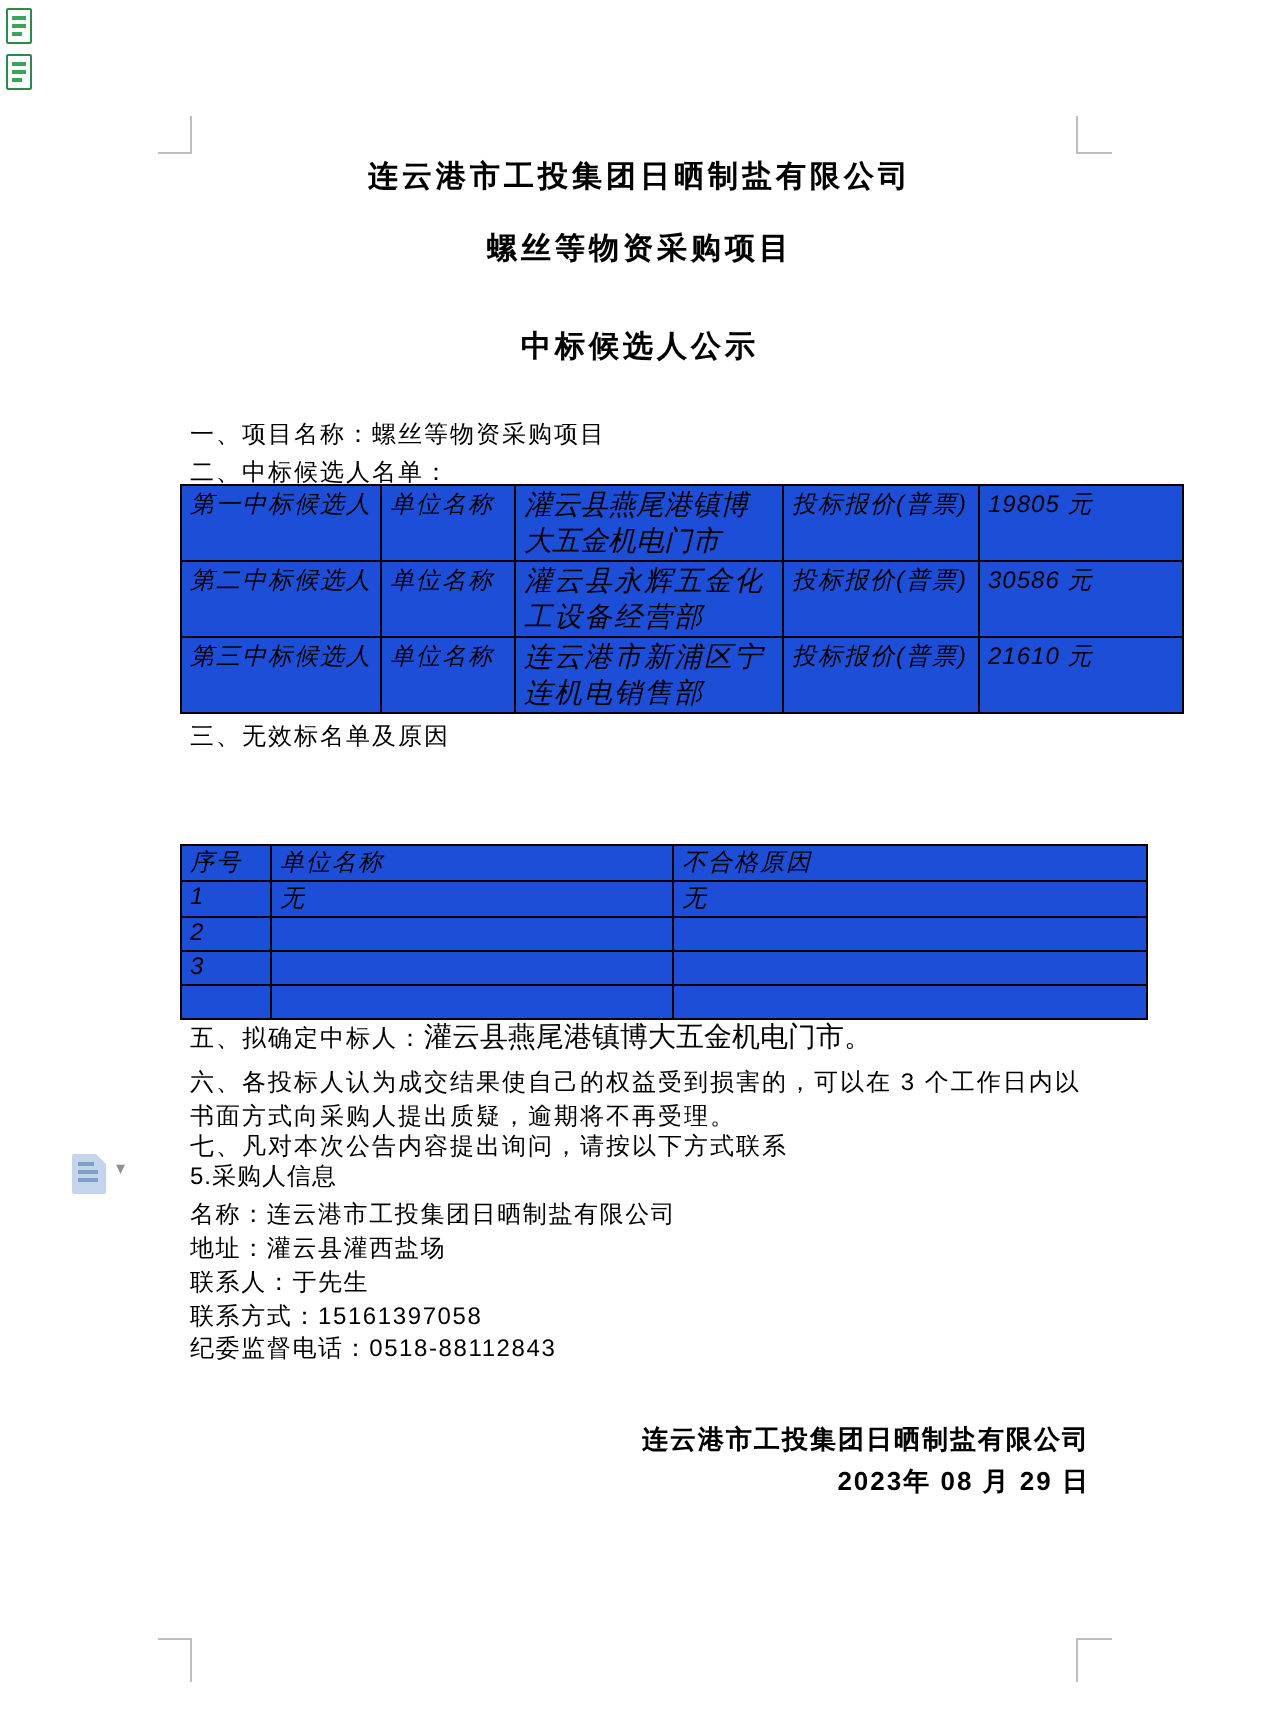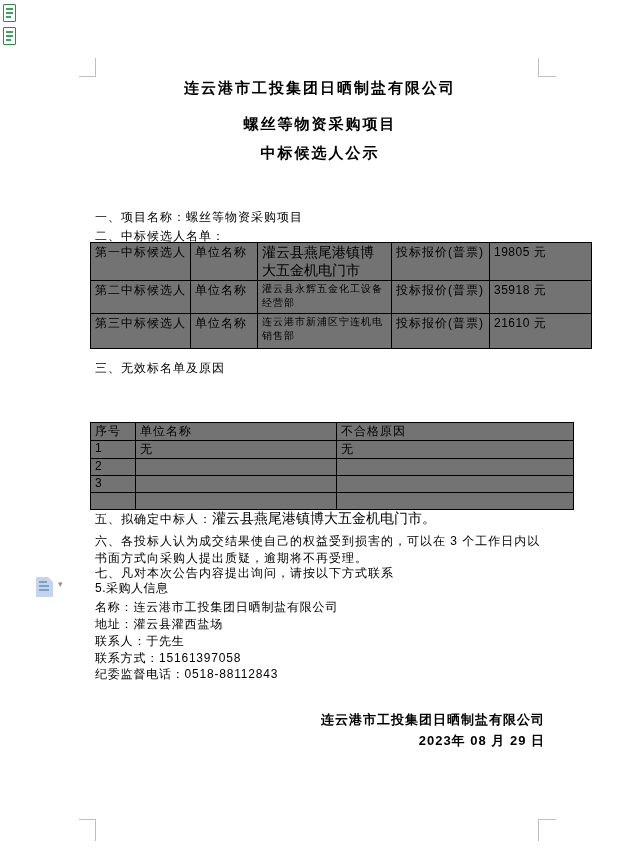--- a/index.html
+++ b/index.html
@@ -18,35 +18,35 @@
 
   
   .gfile { position:absolute; left:3px; width:11px; height:16px; background:#ffffff;
            border:1px solid #2e8b47; border-radius:1px; }
   .gfile .ln { position:absolute; left:2px; right:2px; height:2px; background:#3aa55a; }
   .gfile .ln.a { top:3px; } .gfile .ln.b { top:7px; } .gfile .ln.c { top:11px; right:4px; }
   .gfile.g1 { top:4px; } .gfile.g2 { top:27px; }
 
   .doc-title { position:absolute; left:95px; width:450px; text-align:center;
                font-weight:bold; font-size:15px; letter-spacing:2px; white-space:nowrap; }
-  .t1 { top:79px; } .t2 { top:115px; } .t3 { top:144px; }
+  .t1 { top:79px; } .t2 { top:115px; } .t3 { top:164px; }
 
   .body-text { position:absolute; left:95px; width:452px; font-size:12px;
                letter-spacing:1px; line-height:17px; }
   .s1 { top:209px; } .s2 { top:228px; } .s3 { top:360px; }
   .s5 { top:510px; } .s6 { top:533px; } .s7 { top:565px; } .s7sub { top:580px; letter-spacing:0.5px; }
   .big-name { font-size:14px; letter-spacing:0; }
 
-  table { position:absolute; left:90px; border-collapse:collapse; table-layout:fixed; background:#737373; }
+  table { position:absolute; left:90px; border-collapse:collapse; table-layout:fixed; background:#1d4ed8;font-style:italic; }
   td, th { border:1px solid #000; font-size:12px; font-weight:normal; text-align:left;
            padding:1px 4px 0 4px; vertical-align:top; letter-spacing:1px; overflow:hidden; }
   .tbl-candidates { top:242px; width:456px; }
   .tbl-candidates td.c1 { width:91px; }
   .tbl-candidates td.c2 { width:58px; }
-  .tbl-candidates td.c3 { width:125px; letter-spacing:1px; font-size:10px; }
+  .tbl-candidates td.c3 { width:125px; letter-spacing:1px; font-size:14px; }
   .tbl-candidates td.c4 { width:89px; }
   .tbl-candidates td.c5 { width:93px; letter-spacing:0.5px; }
   .tbl-candidates tr.r1 td { height:33px; }
   .tbl-candidates tr.r2 td { height:31px; }
   .tbl-candidates tr.r3 td { height:33px;margin-top:32px; }
   .tbl-candidates tr.r1 td.c3 { font-size:14px; letter-spacing:0; }
 
   .tbl-invalid { top:395px; width:456px;margin-top:27px; }
   .tbl-invalid th.h1, .tbl-invalid td.h1 { width:36px; }
   .tbl-invalid th.h2, .tbl-invalid td.h2 { width:192px; }
@@ -108,21 +108,21 @@
       <td class="c2">单位名称</td>
       <td class="c3">灌云县燕尾港镇博大五金机电门市</td>
       <td class="c4">投标报价(普票)</td>
       <td class="c5">19805 元</td>
     </tr>
     <tr class="r2">
       <td class="c1">第二中标候选人</td>
       <td class="c2">单位名称</td>
       <td class="c3">灌云县永辉五金化工设备经营部</td>
       <td class="c4">投标报价(普票)</td>
-      <td class="c5">35918 元</td>
+      <td class="c5">30586 元</td>
     </tr>
     <tr class="r3">
       <td class="c1">第三中标候选人</td>
       <td class="c2">单位名称</td>
       <td class="c3">连云港市新浦区宁连机电销售部</td>
       <td class="c4">投标报价(普票)</td>
       <td class="c5">21610 元</td>
     </tr>
   </tbody>
     </table>

